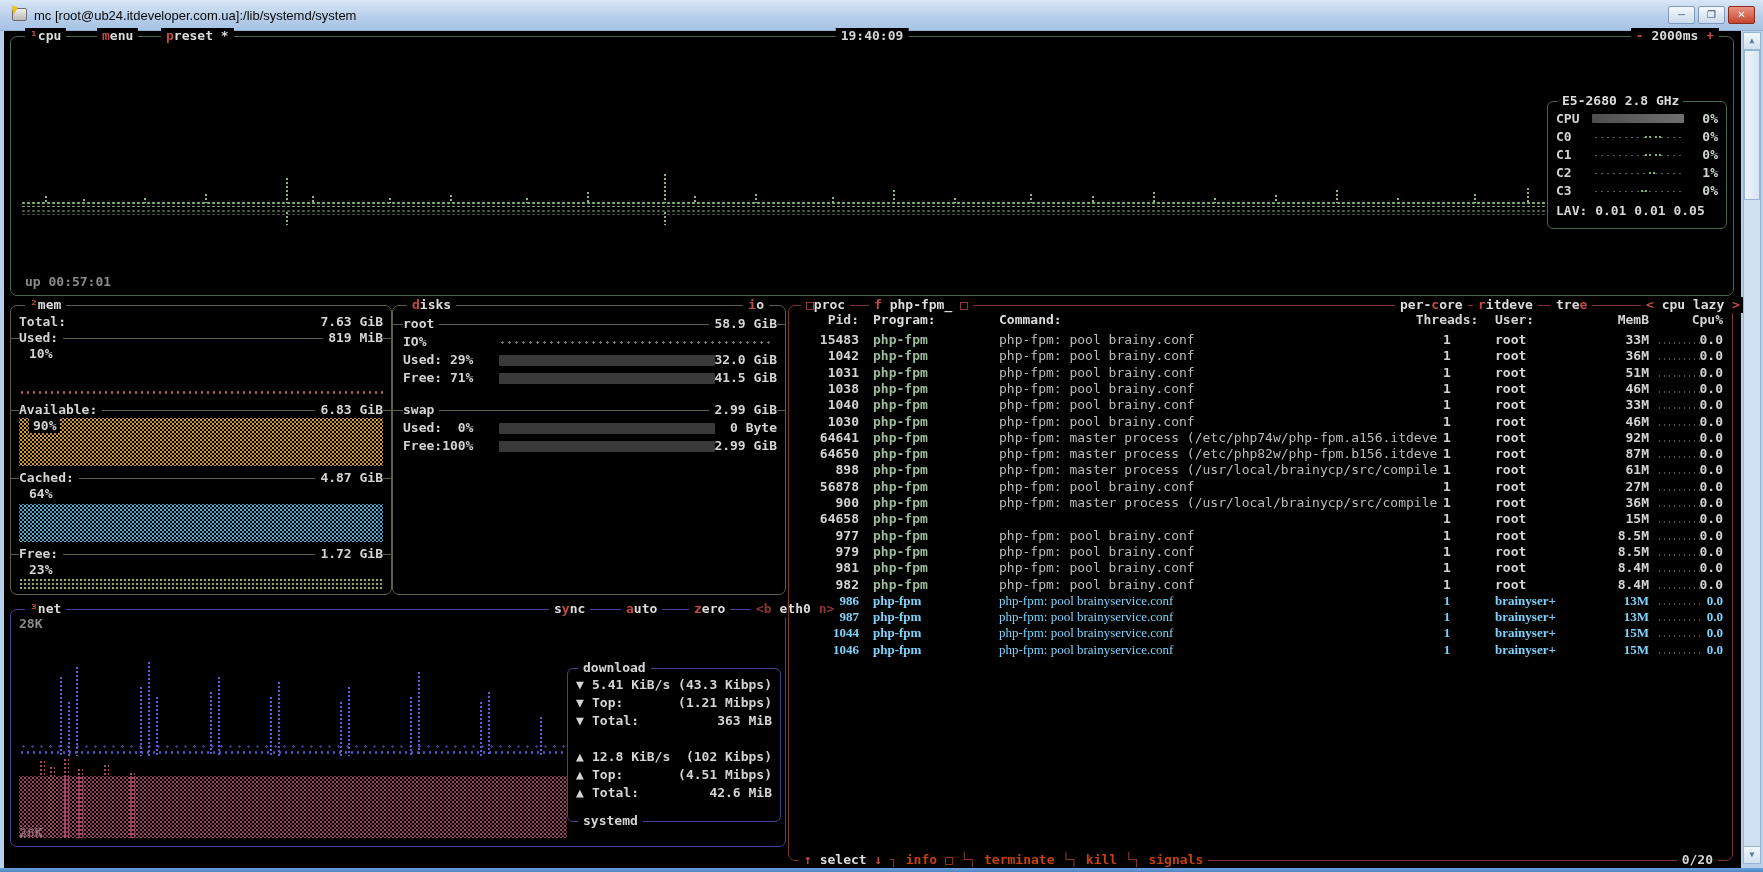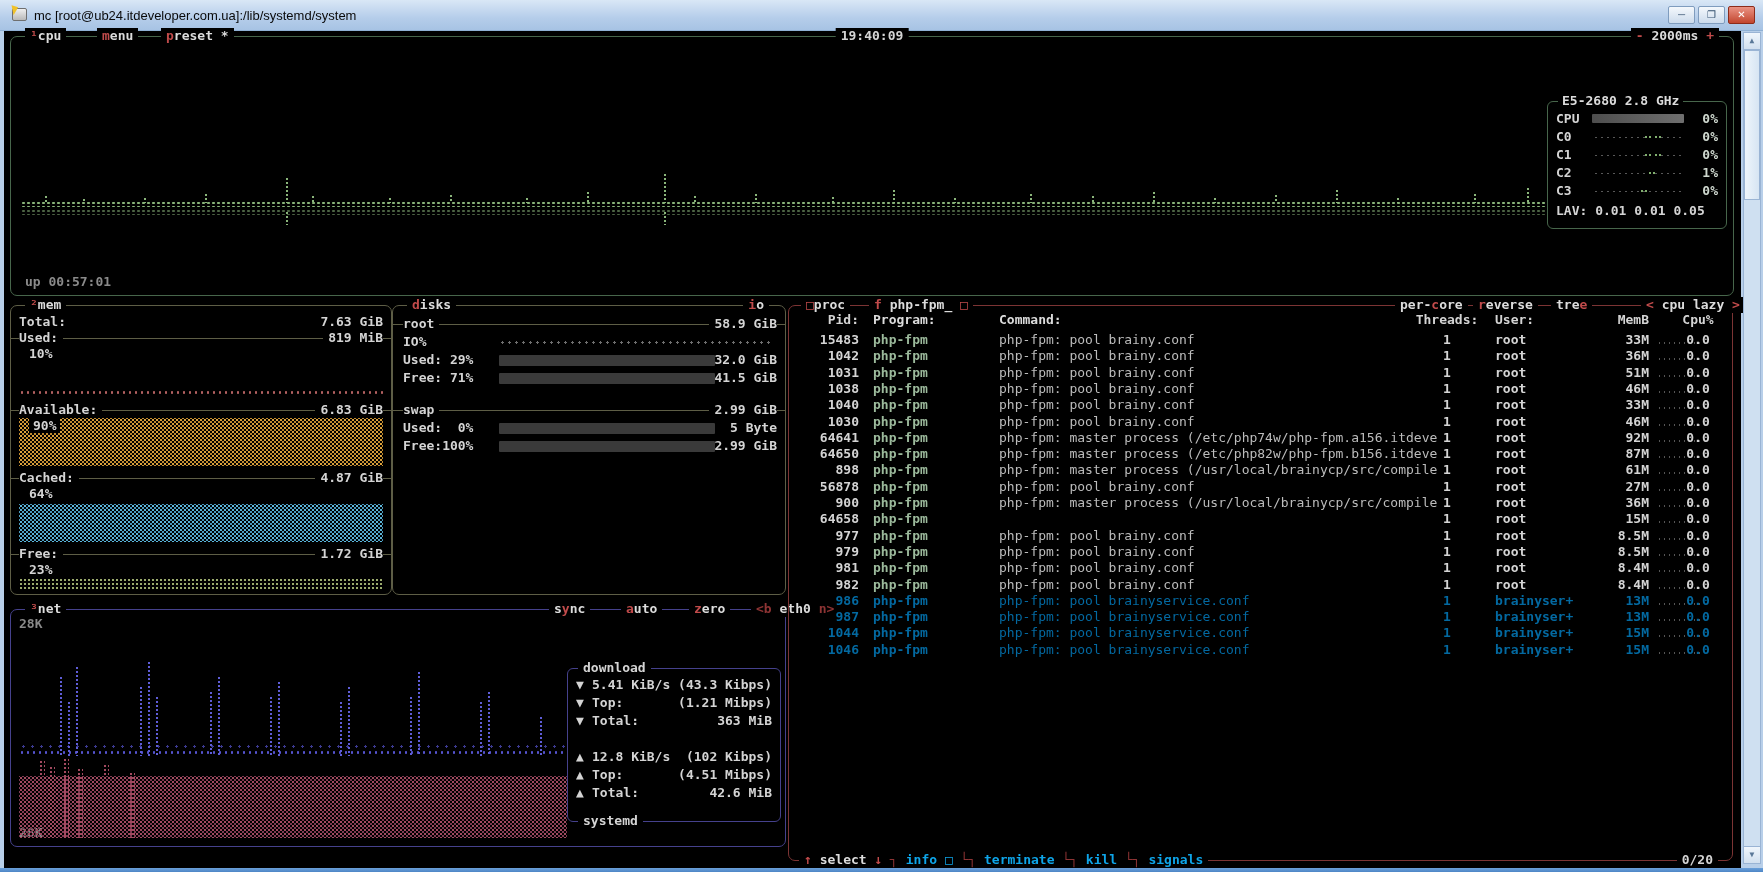--- a/index.html
+++ b/index.html
@@ -27,21 +27,21 @@
   .sb-thumb{position:absolute;top:17px;left:0;right:0;height:150px;background:linear-gradient(90deg,#eef5fb,#d7e5f3);border:1px solid #9ab4d4;box-sizing:border-box;}
   
   .term{position:absolute;left:4px;top:31px;width:1737px;height:837px;background:#000;
     font-size:13px;font-weight:bold;color:#d4d4d4;}
   .box{position:absolute;border:1px solid;border-radius:7px;box-sizing:border-box;}
   .blabel{position:absolute;top:-9px;background:#000;padding:0 5px;white-space:nowrap;line-height:16px;}
   .bfoot{position:absolute;bottom:-8px;background:#000;padding:0 5px;white-space:nowrap;line-height:16px;}
   .red{color:#c14b4b;}
   .dkred{color:#8e3434;}
   .white{color:#dcdcdc;}
-  .dim{color:#0ea5e9;margin-top:34px;}
+  .dim{color:#c2410c;margin-top:34px;}
   .corner{font-weight:normal;}
   
   .cpu-box{left:6px;top:5px;width:1724px;height:260px;border-color:#47664b;}
   .cpu-graph{position:absolute;left:10px;top:60px;width:1528px;height:150px;}
   .dotline{position:absolute;height:6px;
     background-image:radial-gradient(circle,#8ab57a 1.1px,transparent 1.2px);background-size:5px 4px;}
   .spike{position:absolute;width:5px;
     background-image:radial-gradient(circle,#8ab57a 1.1px,transparent 1.2px);background-size:4px 4px;}
   .uptime{position:absolute;left:14px;bottom:6px;color:#8a8a8a;}
   .cpu-info{position:absolute;right:6px;top:64px;width:178px;height:126px;border:1px solid #47664b;border-radius:6px;background:#000;}
@@ -104,26 +104,26 @@
   .phead{position:absolute;top:6px;left:0;right:17px;height:16px;}
   .prows{position:absolute;top:26px;left:0;right:0;}
   .prow{position:absolute;left:0;right:0;height:16px;}
   .col-pid{position:absolute;left:6px;width:64px;text-align:right;}
   .col-prog{position:absolute;left:84px;width:120px;}
   .col-cmd{position:absolute;left:210px;width:470px;white-space:nowrap;overflow:hidden;}
   .col-thr{position:absolute;left:620px;width:76px;text-align:center;}
   .col-user{position:absolute;left:706px;width:92px;}
   .col-mem{position:absolute;left:788px;width:72px;text-align:right;}
   .col-dots{position:absolute;left:868px;width:44px;height:16px;}
-  .col-cpu{position:absolute;left:884px;width:50px;text-align:center;}
+  .col-cpu{position:absolute;left:884px;width:50px;text-align:right;}
   .pr-prog{color:#9cba9c;}
   .pr-cmd{color:#bcbcbc;font-weight:normal;}
   .pr-dots{position:absolute;bottom:3px;left:0;right:0;height:5px;
     background-image:radial-gradient(circle,#555 1px,transparent 1.1px);background-size:5px 4px;background-position:bottom left;}
-  .prow.dimrow .pr-prog,.prow.dimrow .pr-cmd,.prow.dimrow span{color:#0369a1;}
+  .prow.dimrow .pr-prog,.prow.dimrow .pr-cmd,.prow.dimrow span{color:#7dd3fc;font-family:Liberation Serif, serif;}
   .proc-footer{left:10px;}
   .proc-count{right:14px;left:auto;}
   .btn{cursor:default;}
 </style>
 </head>
 <body>
 
 <div class="win">
 
   <div class="titlebar">
@@ -289,21 +289,21 @@
         <span class="dval">41.5 GiB</span>
       </div>
 
       <div class="mdivider" style="top:96px">
         <span class="lab" style="left:10px">swap</span>
           <span class="val">2.99 GiB</span>
       </div>
       <div class="drow" style="top:114px">
         <span>Used:</span>&nbsp;&nbsp;<span>0%</span>
         <span class="dbar"><span class="fill fill-red" style="width: 0%;"></span></span>
-        <span class="dval">5 Byte</span>
+        <span class="dval">0 Byte</span>
       </div>
       <div class="drow" style="top:132px">
         <span>Free:</span><span>100%</span>
         <span class="dbar"><span class="fill fill-green" style="width: 100%;"></span></span>
         <span class="dval">2.99 GiB</span>
       </div>
     </div>
 
     <div class="box net-box">
       <span class="blabel" style="left:14px"><span class="red">³</span><span class="white">net</span></span>
@@ -383,21 +383,21 @@
             <span class="ni-val">42.6 MiB</span>
           </div>
         <span class="bfoot" style="left:10px">systemd</span>
       </div>
     </div>
 
     <div class="box proc-box">
       <span class="blabel" style="left:12px"><span class="red">□</span><span class="white">proc</span></span>
       <span class="blabel" style="left:80px"><span class="red">f</span>&nbsp;<span class="white">php-fpm_</span>&nbsp;<span class="red btn">□</span></span>
       <span class="blabel btn" style="left:606px"><span class="white">per-</span><span class="red">c</span><span class="white">ore</span></span>
-      <span class="blabel btn" style="left:684px"><span class="red">r</span><span class="white">everse</span></span>
+      <span class="blabel btn" style="left:684px"><span class="red">r</span><span class="white">itdeve</span></span>
       <span class="blabel btn" style="left:762px"><span class="white">tre</span><span class="red">e</span><span class="white"></span></span>
       <span class="blabel" style="left:852px">
         <span class="red btn">&lt;</span>
         <span class="white">cpu lazy</span>
         <span class="red btn">&gt;</span>
       </span>
 
       <div class="phead">
         <span class="col-pid">Pid:</span>
         <span class="col-prog" style="color:#dcdcdc">Program:</span>

